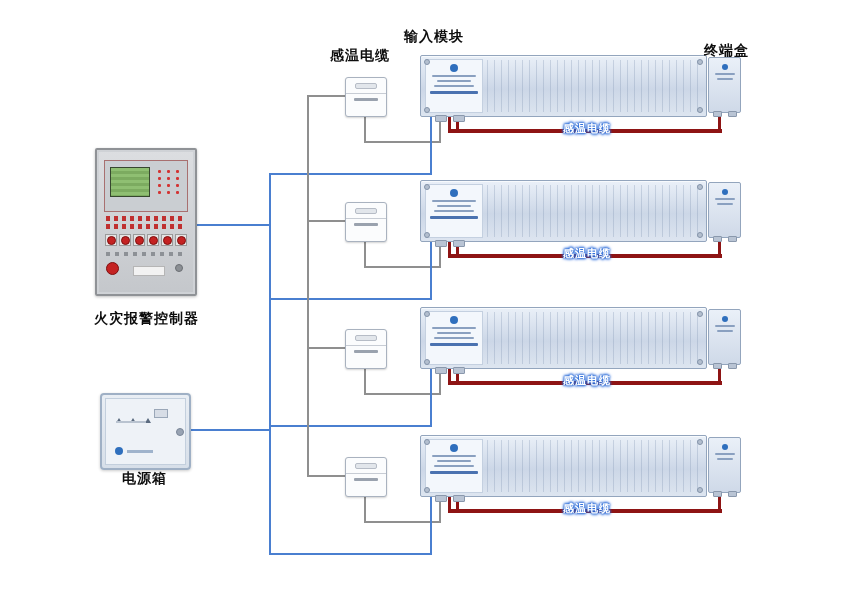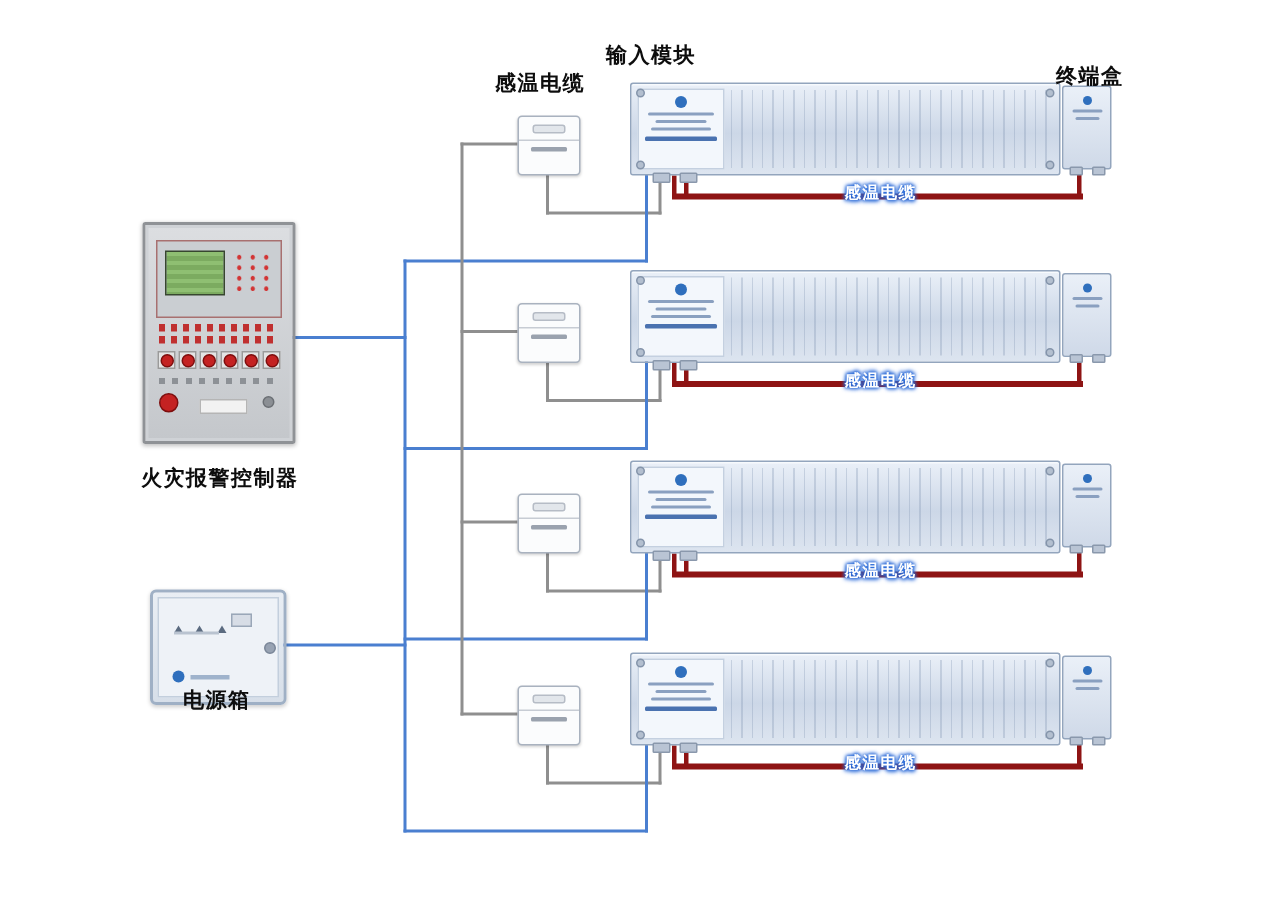--- a/index.html
+++ b/index.html
@@ -298,15 +298,15 @@
       <div class="pb-logo"></div>
       <div class="pb-bar2"></div>
     </div>
     <div class="pb-keyhole"></div>
   </div>
 
   <div class="lbl" style="left:330px;top:47px">感温电缆</div>
   <div class="lbl" style="left:404px;top:28px">输入模块</div>
   <div class="lbl" style="left:704px;top:42px">终端盒</div>
   <div class="lbl" style="left:94px;top:310px">火灾报警控制器</div>
-  <div class="lbl" style="left:122px;top:458px">电源箱</div>
+  <div class="lbl" style="left:122px;top:470px">电源箱</div>
 
 </div>
 
 </body></html>

